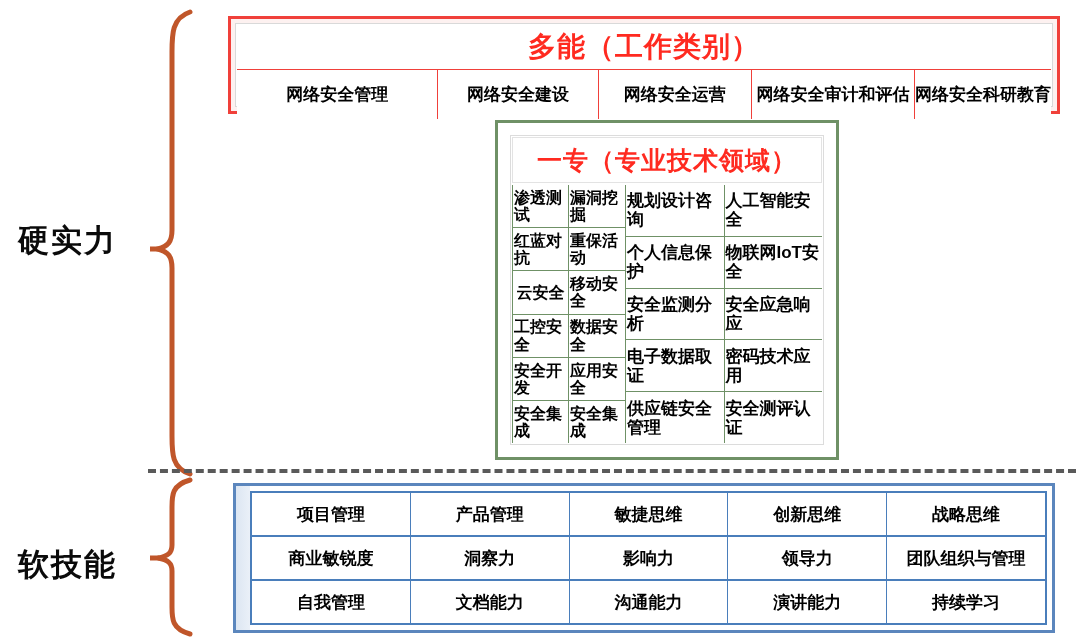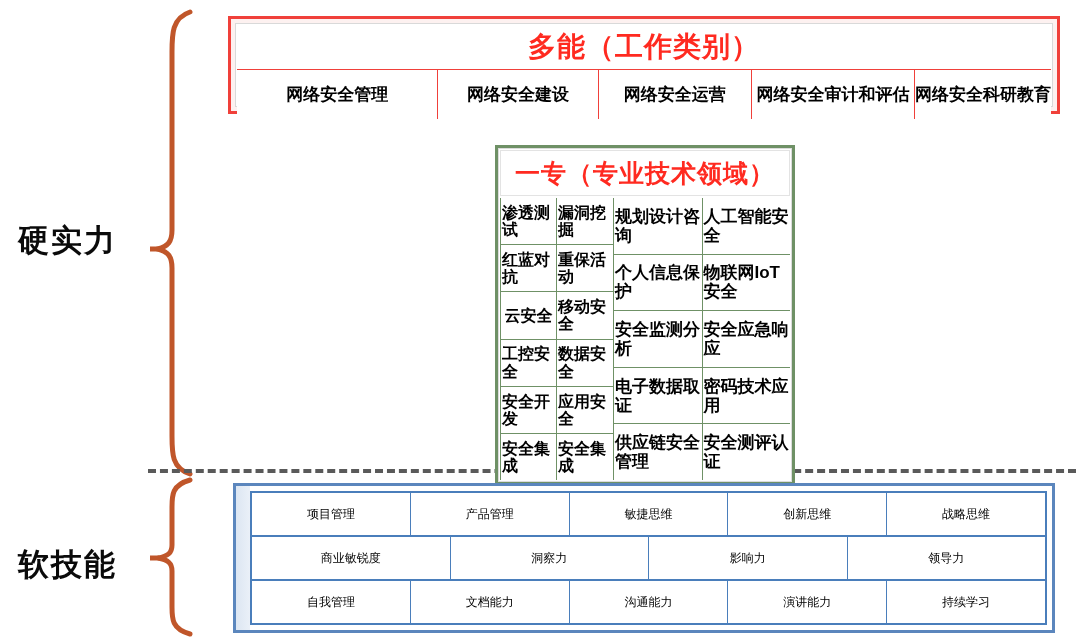--- a/index.html
+++ b/index.html
@@ -35,22 +35,22 @@
     left:228px;top:16px;width:832px;height:98px;
     border:3px solid #f0403a;background:#fdf1f0;padding:4px;
   }
   #frame-red .inner{
     width:100%;height:100%;box-sizing:border-box;
     border:1px solid #d9d9d9;background:#ffffff;padding:1px;
   }
 
   
   #frame-green{
-    left:495px;top:145px;width:300px;height:340px;
-    border:3px solid #6f9166;background:#ffffff;padding:0;
+    left:495px;top:120px;width:344px;height:340px;
+    border:3px solid #6f9166;background:#ffffff;padding:12px;
   }
   #frame-green .inner{
     width:100%;height:100%;box-sizing:border-box;
     border:1px solid #dcdcdc;background:#ffffff;padding:1px;
     display:flex;flex-direction:column;
   }
 
   
   #frame-blue{
     left:233px;top:483px;width:822px;height:150px;
@@ -104,21 +104,21 @@
   .gcell:last-child{border-bottom:none;}
   .gcell.w{font-size:17px;line-height:1.12;}
 
   
   #blue-body{display:flex;flex-direction:column;flex:1;}
   .brow{display:flex;flex:1;box-sizing:border-box;border-bottom:2px solid #4a7ebb;}
   .brow:last-child{border-bottom:none;}
   .bcell{
     flex:1;box-sizing:border-box;border-right:1px solid #4a7ebb;
     display:flex;align-items:center;justify-content:center;
-    font-size:12px;font-weight:normal;white-space:nowrap;background:#fff;
+    font-size:17px;font-weight:bold;white-space:nowrap;background:#fff;
   }
   .bcell:last-child{border-right:none;}
 </style>
 </head>
 <body>
 
 <div class="canvas">
 
   <div class="cat-label" id="cat-hard">硬实力</div>
 
@@ -208,20 +208,21 @@
         <div class="bcell">敏捷思维</div>
         <div class="bcell">创新思维</div>
         <div class="bcell">战略思维</div>
       </div>
 
       <div class="brow">
         <div class="bcell">商业敏锐度</div>
         <div class="bcell">洞察力</div>
         <div class="bcell">影响力</div>
         <div class="bcell">领导力</div>
+        <div class="bcell">团队组织与管理</div>
       </div>
 
       <div class="brow">
         <div class="bcell">自我管理</div>
         <div class="bcell">文档能力</div>
         <div class="bcell">沟通能力</div>
         <div class="bcell">演讲能力</div>
         <div class="bcell">持续学习</div>
       </div>
 

